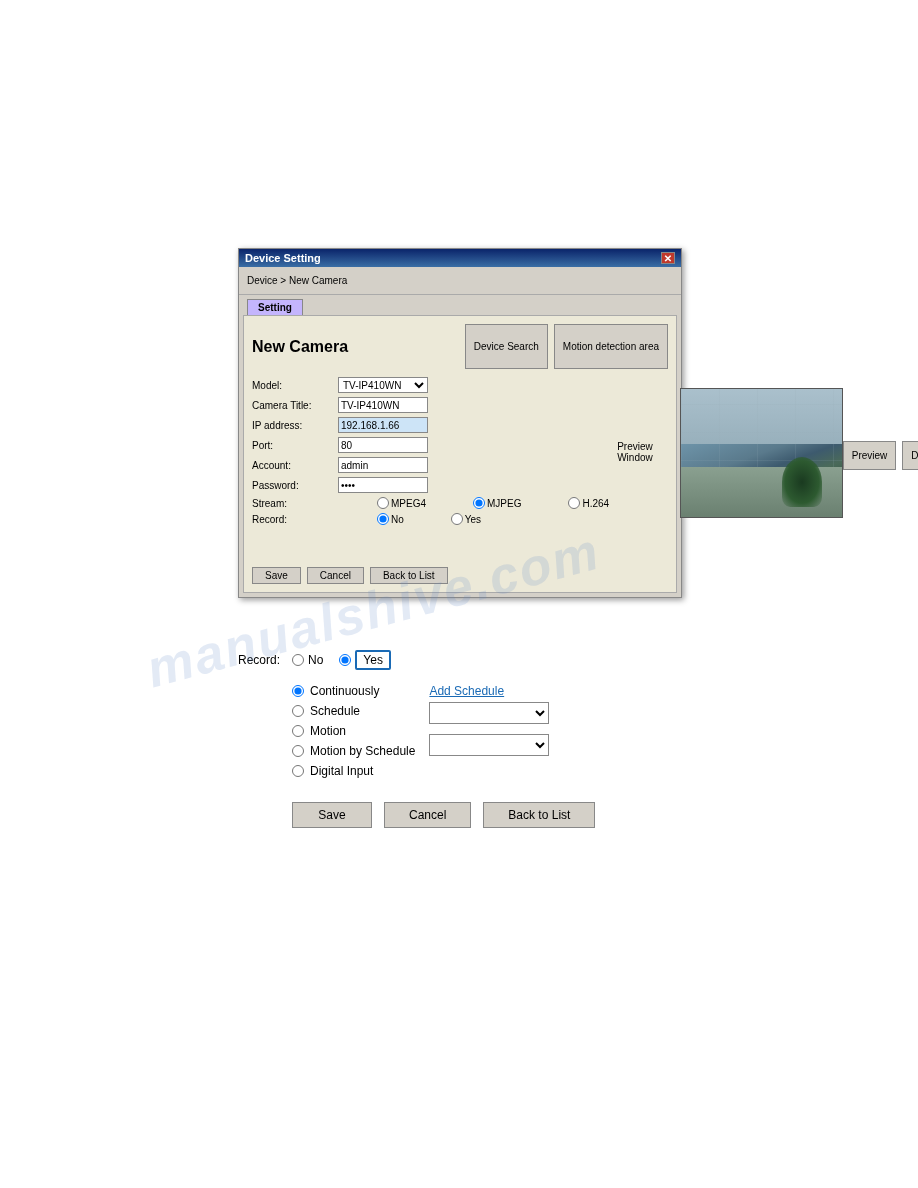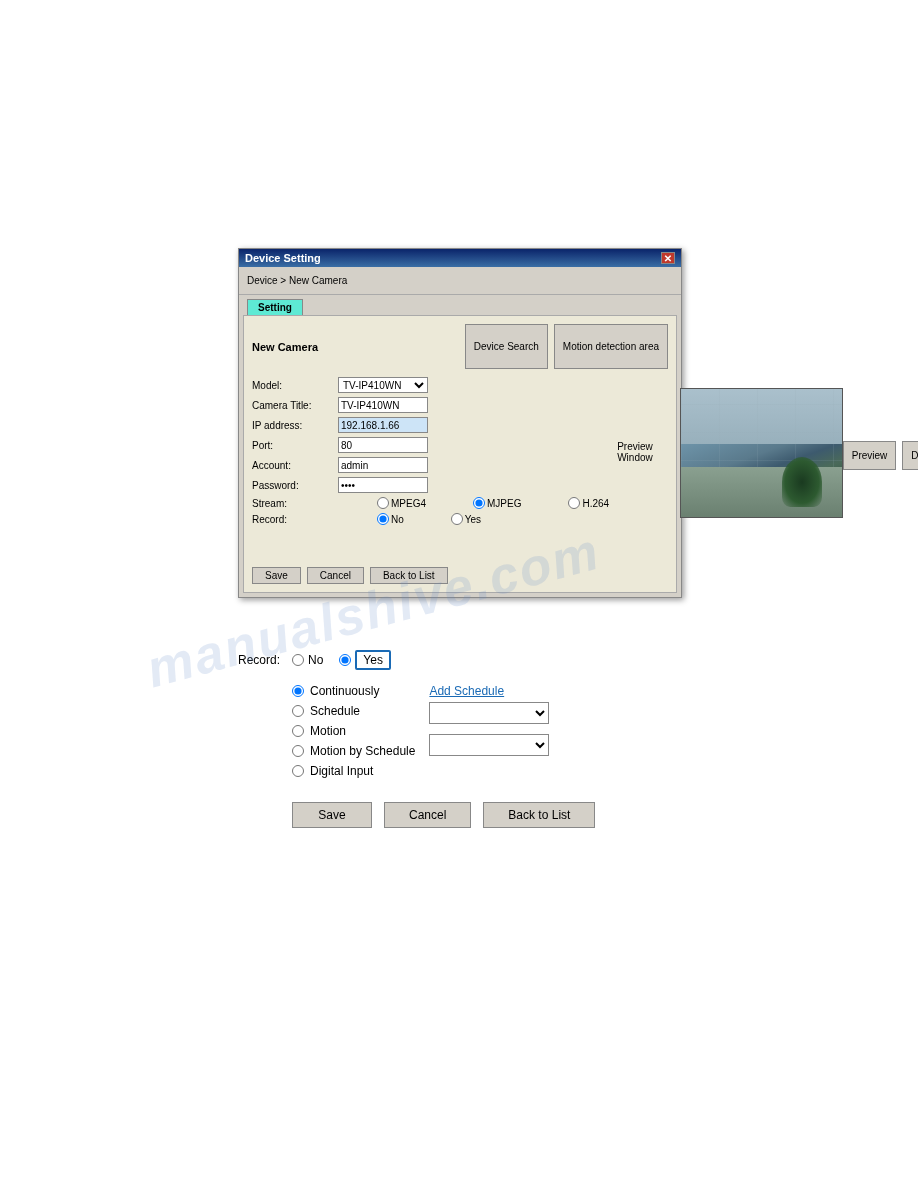--- a/index.html
+++ b/index.html
@@ -60,38 +60,38 @@
     }
     .tab-item {
       background: #d4d0c8;
       border: 1px solid #888;
       border-bottom: none;
       padding: 2px 10px;
       font-size: 10px;
       cursor: pointer;
     }
     .tab-item.active {
-      background: #5eead4;
+      background: #c4b5fd;
       font-weight: bold;
     }
     .dialog-body {
       background: #ece9d8;
       border: 1px solid #aaa;
       margin: 0 4px 4px 4px;
       padding: 8px;
     }
     .dialog-section-header {
       display: flex;
       justify-content: space-between;
       align-items: center;
       margin-bottom: 8px;
     }
     .section-title {
       font-weight: bold;
-      font-size: 11px;
+      font-size: 16px;
     }
     .btn-motion-detect {
       background: #d4d0c8;
       border: 1px solid #888;
       padding: 16px 8px;
       font-size: 10px;
       cursor: pointer;
     }
     .form-row {
       display: flex;

